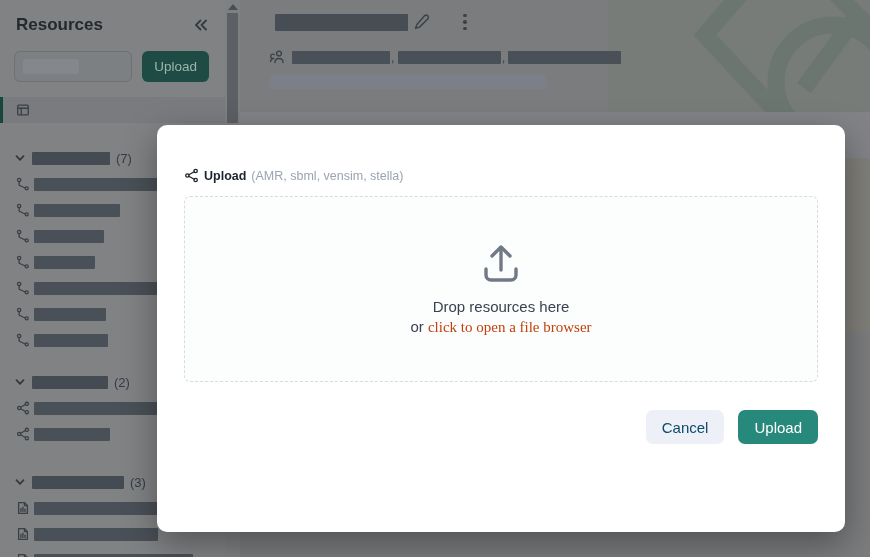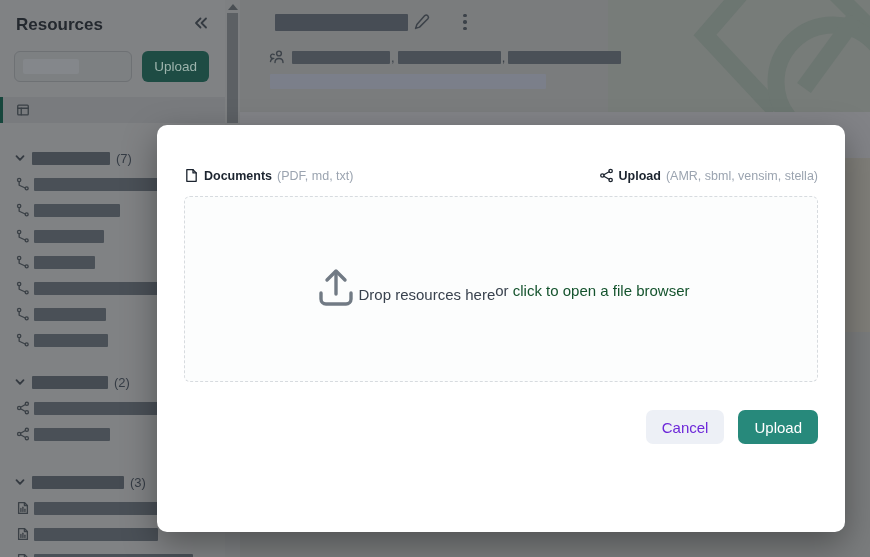--- a/index.html
+++ b/index.html
@@ -3,21 +3,21 @@
 <meta charset="utf-8">
 <style>
   * { margin:0; padding:0; box-sizing:border-box; }
   html,body { width:870px; height:557px; overflow:hidden; background:#7a7c7d;
     font-family:"Liberation Sans", sans-serif; }
   #stage { position:relative; width:870px; height:557px; }
 
   
   #sidebar { position:absolute; left:0; top:0; width:225px; height:557px;
     background:#808284; }
-  .sb-header { display:flex; justify-content:space-between;
+  .sb-header { display:flex; align-items:center; justify-content:space-between;
     padding:15px 16px 0 16px; }
   .sb-title { font-size:17px; font-weight:bold; color:#24292f; }
   .sb-collapse { color:#343a41; cursor:pointer; display:flex; }
   .sb-search { display:flex; gap:10px; padding:0 16px 0 14px; margin-top:16px; }
   .sb-input { width:131px; height:31px; border:1px solid #6e7174; border-radius:6px;
     background:#7d8082; display:flex; align-items:center; padding-left:8px; }
   .sb-input-bar { height:15px; border-radius:2px; background:#84878b; }
   .sb-upload-btn { height:31px; padding:0 12px; border:none; border-radius:6px;
     background:#1e4c44; color:#9db4ad; font-size:13.5px;
     font-family:"Liberation Sans",sans-serif; cursor:pointer; }
@@ -77,31 +77,31 @@
   #modal-title { font-size:19px; font-weight:600; color:#1c2127; letter-spacing:0.1px; }
   #modal-subtitle { margin-top:13px; font-size:15px; color:#39424e; }
   #cat-row { margin-top:17px; display:flex; justify-content:space-between; align-items:center; }
   .cat { display:flex; align-items:center; gap:5px; font-size:12.5px; }
   .cat .cat-icon { width:15px; height:15px; display:flex; }
   .cat .cat-icon svg { width:15px; height:15px; stroke:#1c242f; fill:none;
     stroke-width:1.4; stroke-linecap:round; stroke-linejoin:round; }
   .cat .cat-label { font-weight:bold; color:#1c242f; }
   .cat .cat-formats { color:#9ba4b0; }
   #dropzone { margin-top:13px; height:186px; border:1px dashed #d7dbdf; border-radius:6px;
-    background:#fcfdfd; display:flex; flex-direction:row; align-items:center;
+    background:#fcfdfd; display:flex; flex-direction:column; align-items:center;
     justify-content:center; cursor:pointer; }
   #dz-icon svg { width:46px; height:42px; stroke:#717a84; fill:none; stroke-width:3.4;
     stroke-linecap:round; stroke-linejoin:round; }
   #dz-line1 { margin-top:10px; font-size:15px; color:#39424e; }
   #dz-line2 { margin-top:3px; font-size:15px; color:#39424e; }
-  #dz-link { color:#14532d; cursor:pointer; }
+  #dz-link { color:#c2410c; cursor:pointer;font-family:Liberation Serif, serif; }
   #modal-footer { margin-top:28px; display:flex; justify-content:flex-end; gap:14px; }
   .btn { height:34px; border:none; border-radius:7px; font-size:15px;
     font-family:"Liberation Sans",sans-serif; cursor:pointer; padding:0 16px; }
-  .btn-cancel { background:#edf0f6; color:#6d28d9; }
+  .btn-cancel { background:#edf0f6; color:#0c4a6e; }
   .btn-upload { background:#27897b; color:#ffffff; }
 </style>
 </head>
 <body>
 
 <div id="stage">
 
   <div id="sidebar">
     <div class="sb-header">
       <span class="sb-title">Resources</span>
@@ -340,30 +340,20 @@
         </span>
     </div>
     <div id="desc-bar" style="width: 276px;"></div>
   </div>
 
   <div id="modal">
     <div id="cat-row">
         <div class="cat">
           <span class="cat-icon">
             <svg viewBox="0 0 16 16">
-              <path d="M3 1.8 h6.6 L13 5.2 V14.2 H3 Z"></path>
-              <path d="M9.6 1.8 V5.2 H13"></path>
-            </svg>
-          </span>
-          <span class="cat-label">Documents</span>
-          <span class="cat-formats">(PDF, md, txt)</span>
-        </div>
-        <div class="cat">
-          <span class="cat-icon">
-            <svg viewBox="0 0 16 16">
               <circle cx="12.4" cy="3.2" r="1.8"></circle>
               <circle cx="12.4" cy="12.8" r="1.8"></circle>
               <circle cx="3.6" cy="8" r="1.8"></circle>
               <path d="M5.2 7.2 L10.8 4"></path>
               <path d="M5.2 8.8 L10.8 12"></path>
             </svg>
           </span>
           <span class="cat-label">Upload</span>
           <span class="cat-formats">(AMR, sbml, vensim, stella)</span>
         </div>

